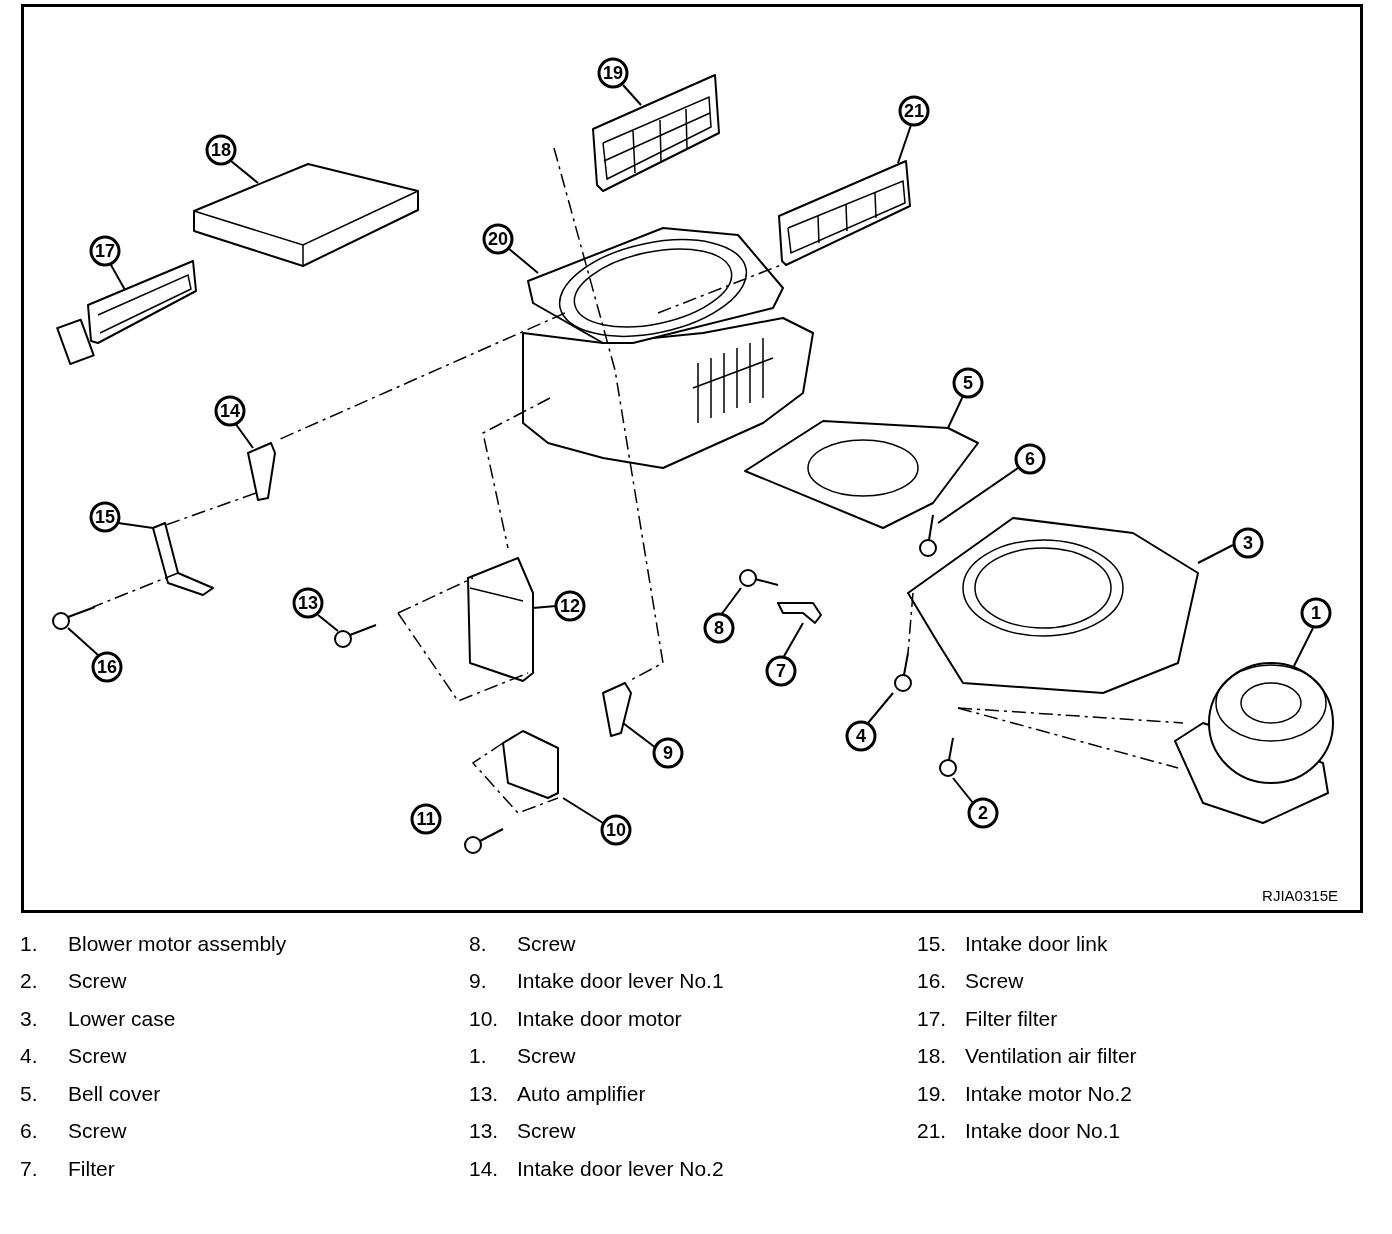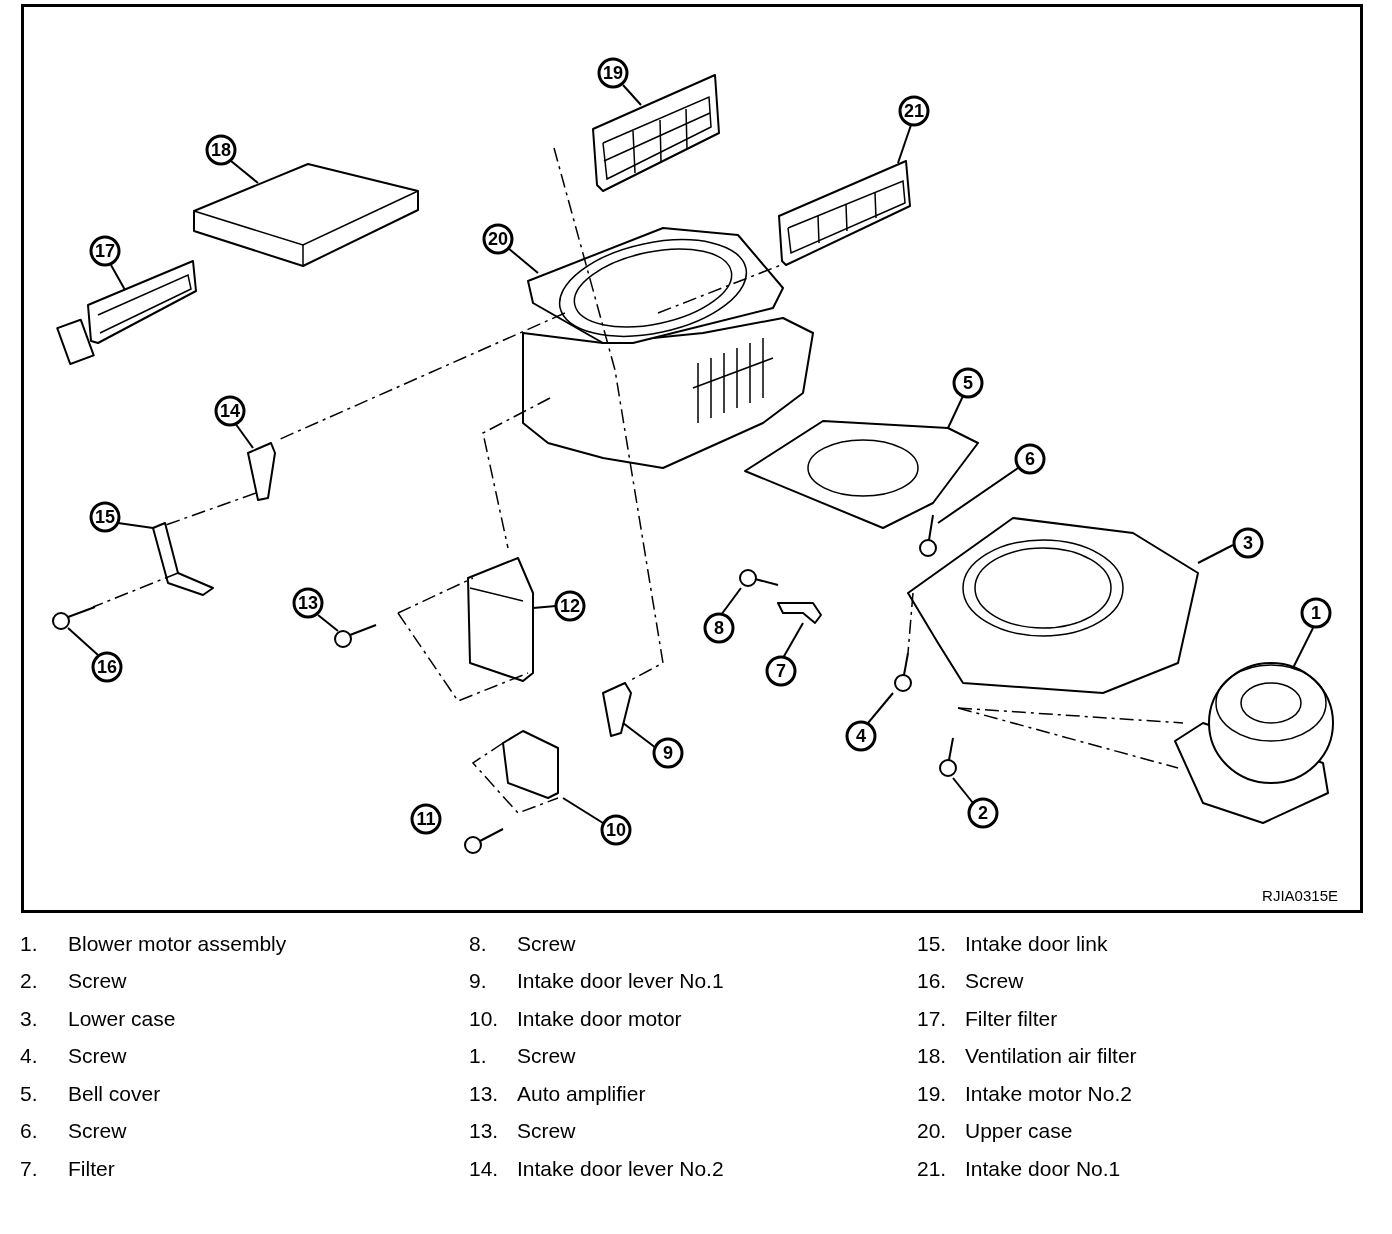--- a/index.html
+++ b/index.html
@@ -334,20 +334,16 @@
     </div>
   <div class="row">
       <span class="num">18.</span>
       <span>Ventilation air filter</span>
     </div>
   <div class="row">
       <span class="num">19.</span>
       <span>Intake motor No.2</span>
     </div>
   <div class="row">
-      <span class="num">20.</span>
-      <span>Upper case</span>
-    </div>
-  <div class="row">
       <span class="num">21.</span>
       <span>Intake door No.1</span>
     </div>
 </div>
 
 </body></html>

